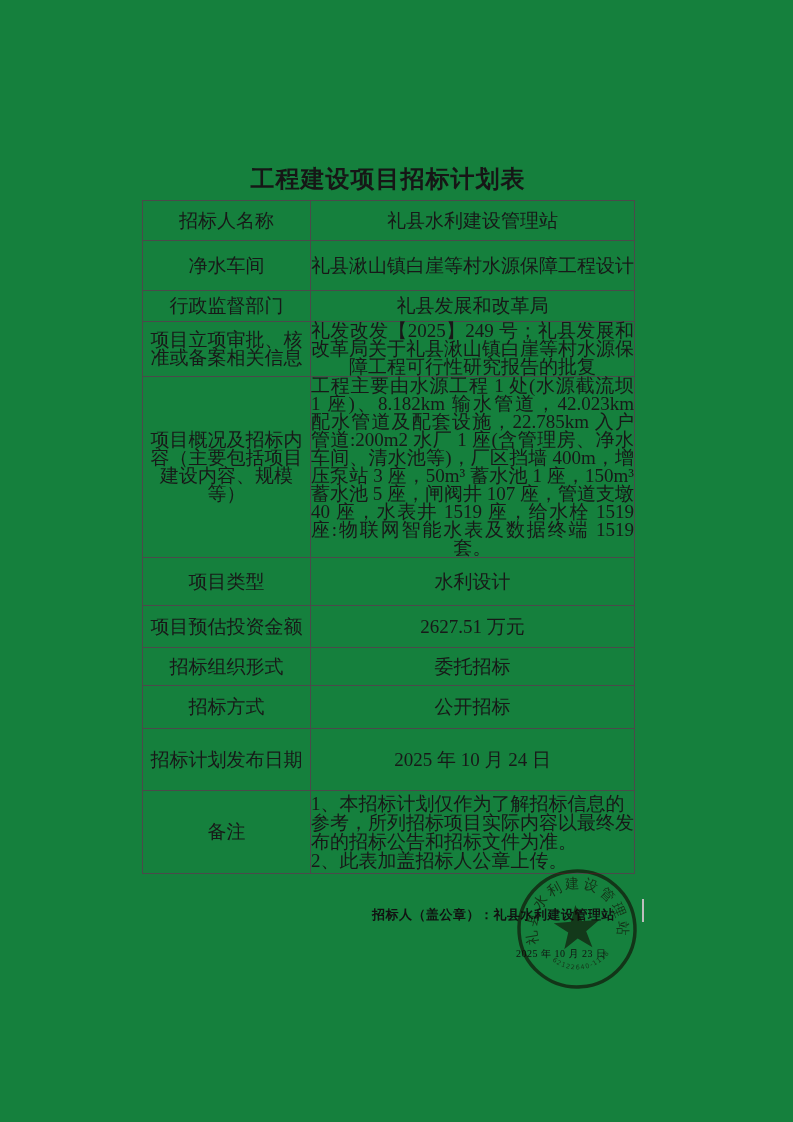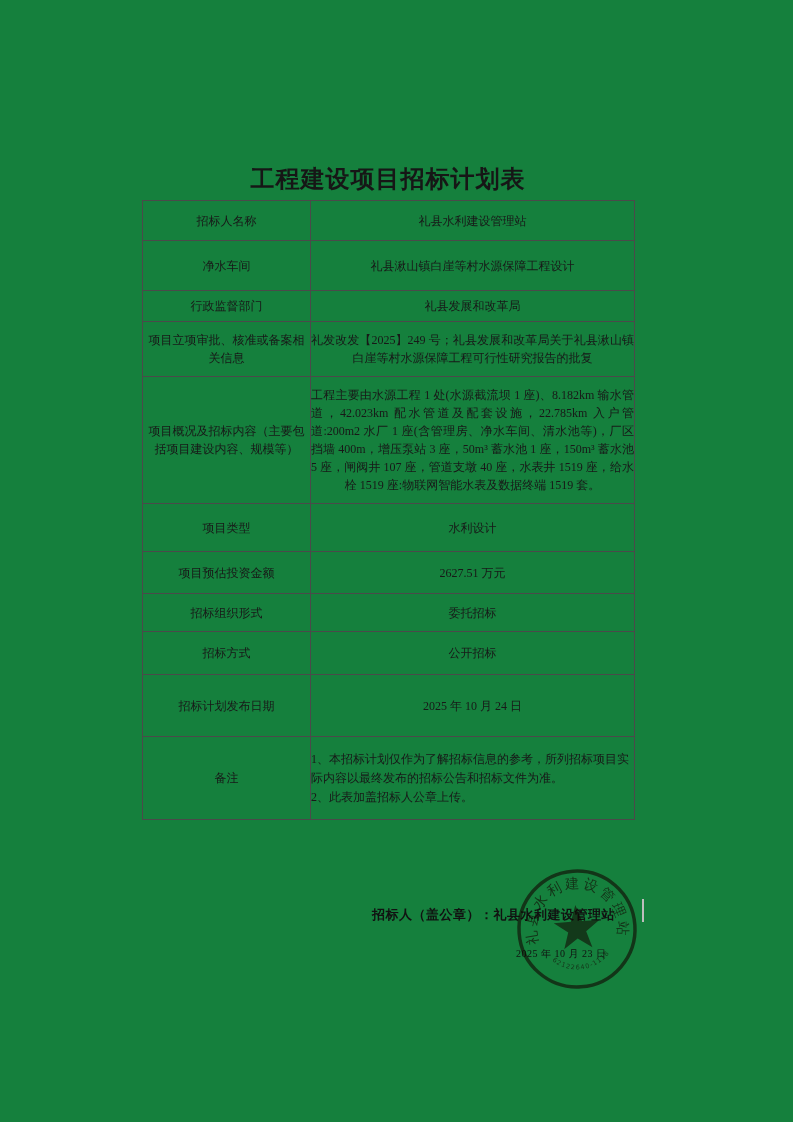--- a/index.html
+++ b/index.html
@@ -14,21 +14,21 @@
   .doc-title{
     position:absolute;left:142px;top:163px;width:492px;
     text-align:center;
     font-family:"DejaVu Sans","Liberation Sans",sans-serif;
     font-size:24px;font-weight:bold;letter-spacing:1px;color:#161616;
     white-space:nowrap;
   }
   table.bid-table{
     position:absolute;left:142px;top:200px;
     width:492px;border-collapse:collapse;table-layout:fixed;
-    font-size:12px;
+    font-size:19px;
   }
   table.bid-table td{
     border:1px solid #4a4a4a;
     padding:0;vertical-align:middle;
     box-sizing:border-box;
   }
   td.lbl{
     width:168px;text-align:center;
     padding:2px 4px;line-height:18px;color:#181818;
   }

